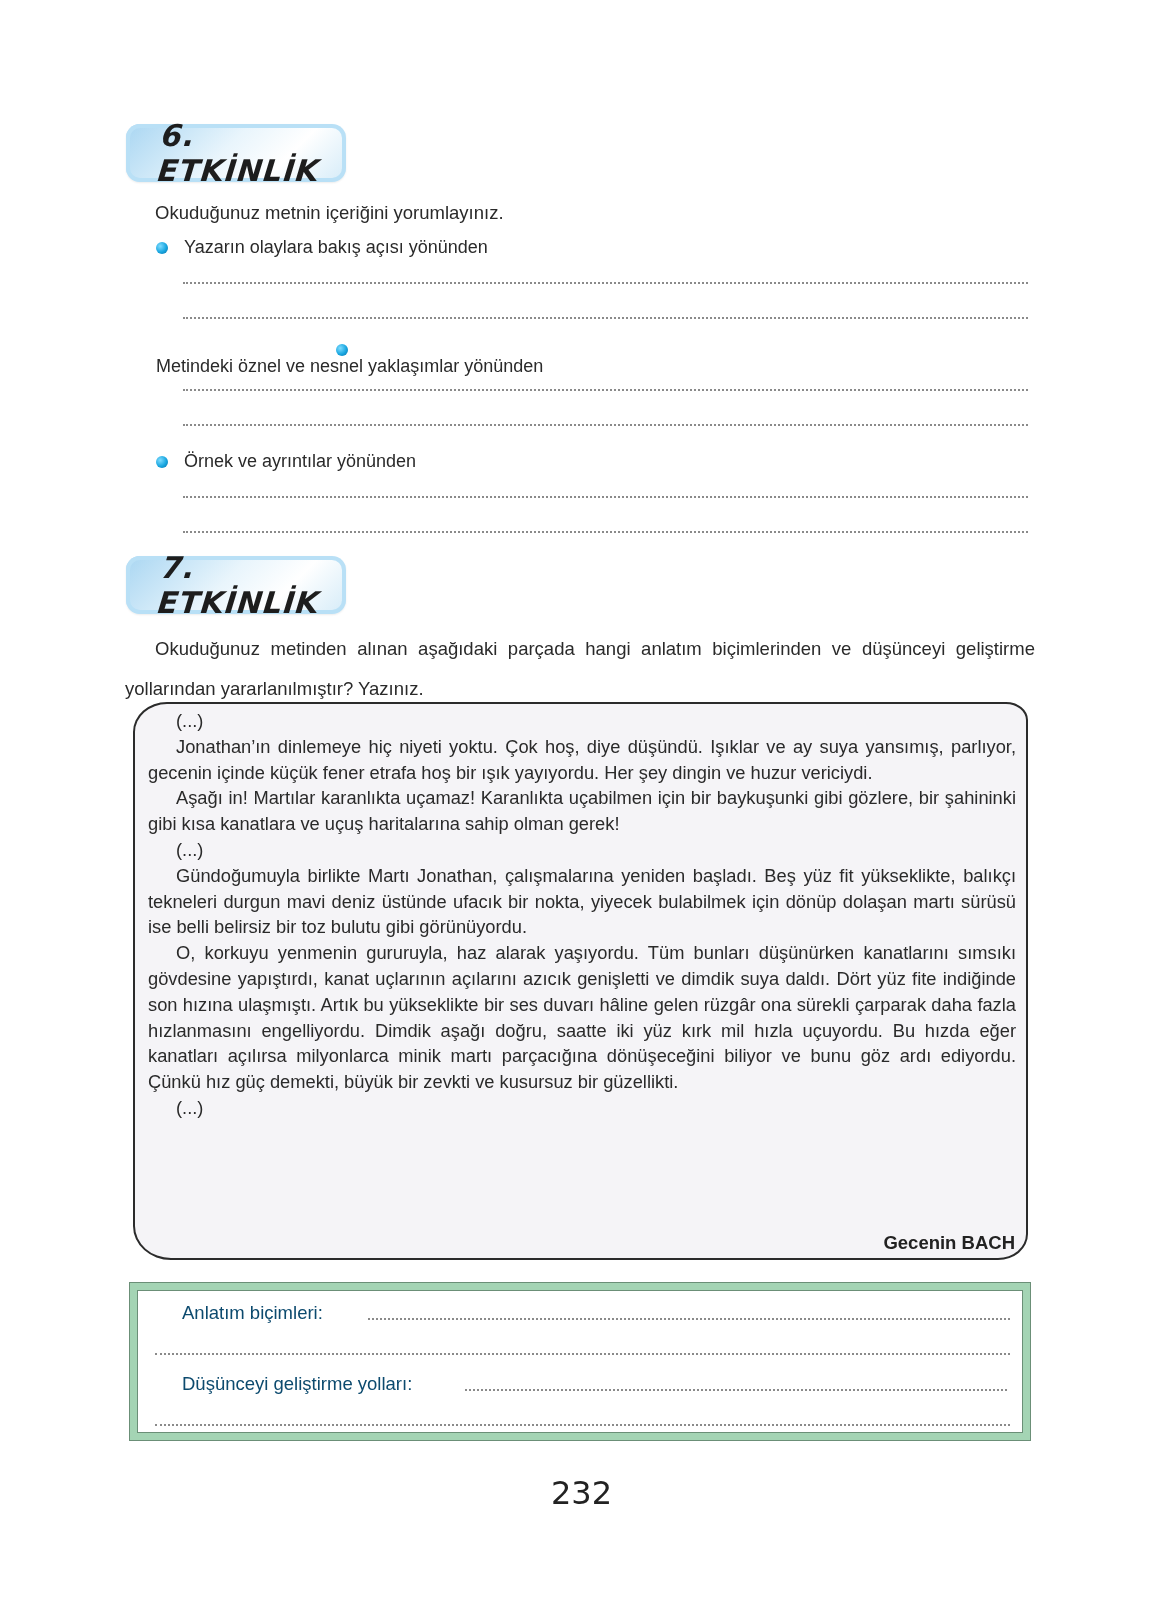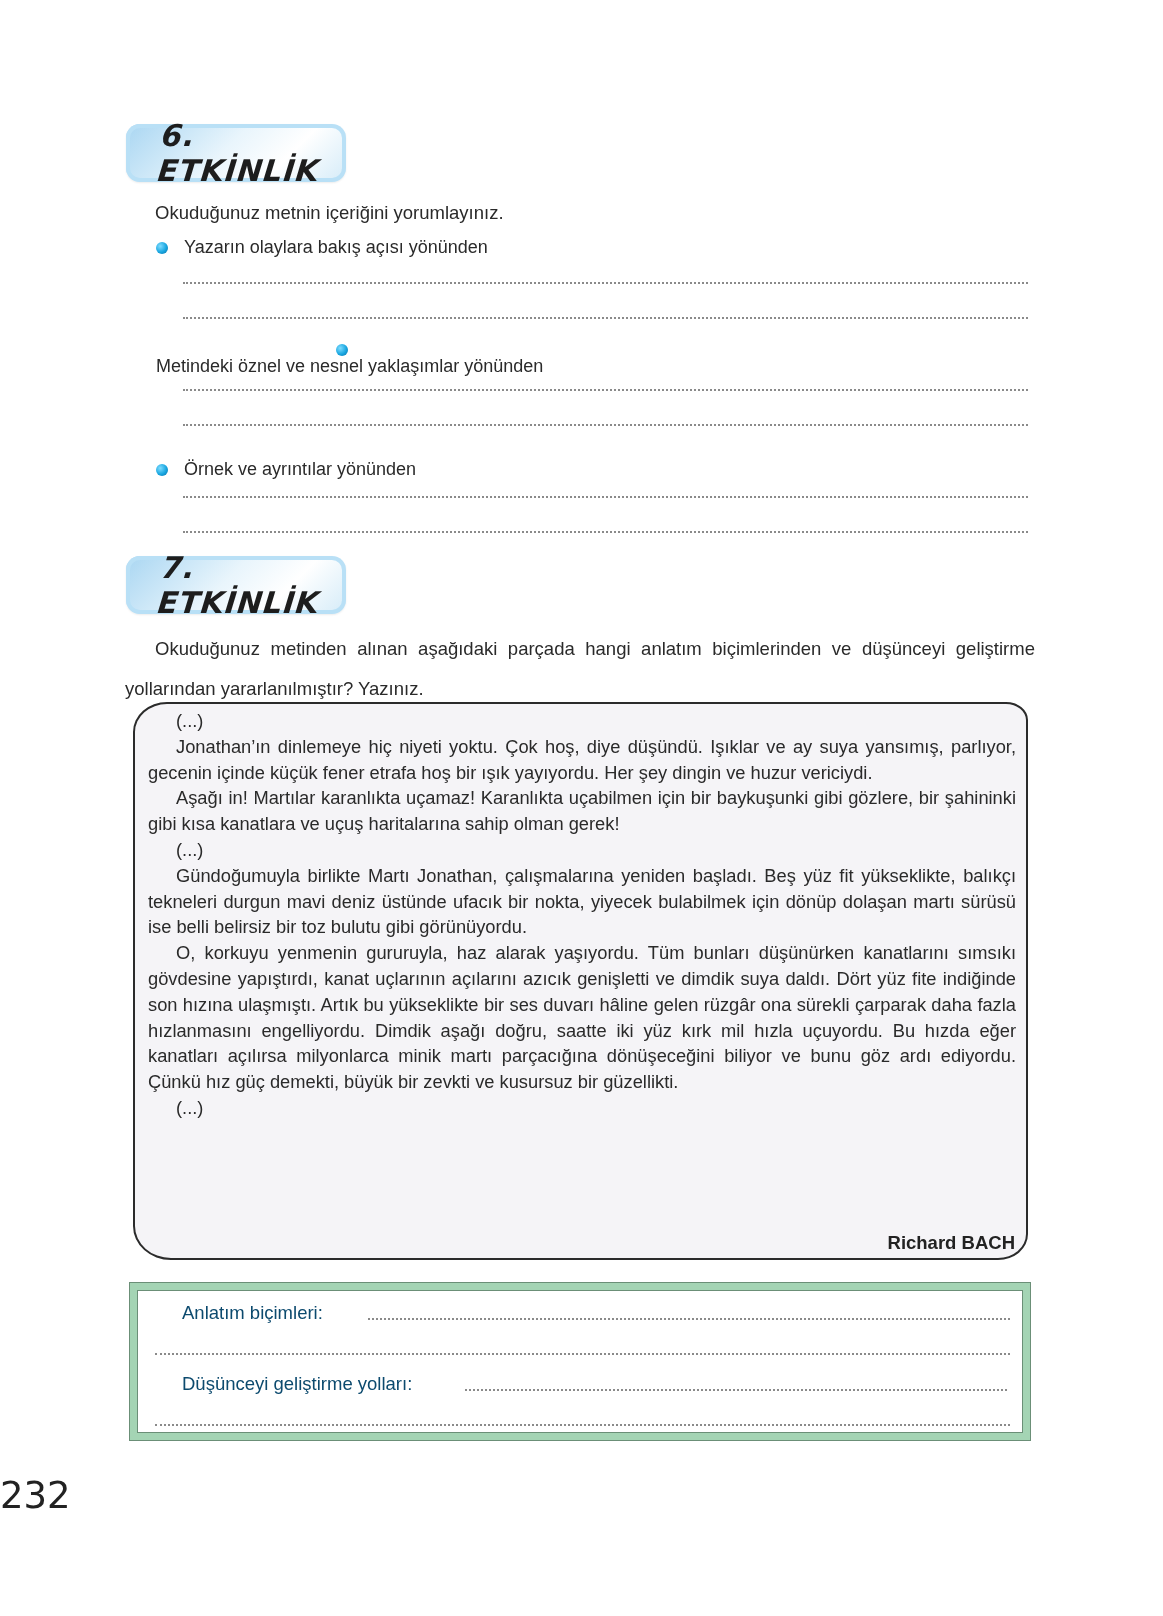--- a/index.html
+++ b/index.html
@@ -27,22 +27,22 @@
              box-sizing:border-box; }
   .passage-text { position:absolute; left:148px; top:708px; width:868px;
                   font-size:18.3px; line-height:25.8px; color:#2a2a2a; text-align:justify; }
   .passage-text p { margin:0; text-indent:28px; }
   .author { position:absolute; right:148px; top:1232px; font-weight:bold; font-size:18.5px; color:#222; }
   .answer-box { position:absolute; left:130px; top:1283px; width:900px; height:157px;
                 border:7px solid #a4d4b4; box-sizing:border-box;
                 box-shadow: inset 0 0 0 1px #6b8f77, 0 0 0 1px #6b8f77; background:#fff; }
   .ans-label { position:absolute; font-weight:normal; font-size:18.5px; color:#0c4a6e; }
   .ans-dots { position:absolute; height:0; border-bottom:2px dotted #8a8a8a; }
-  .page-num { position:absolute; left:0; right:0; top:1474px; 
-              font-family:"DejaVu Sans", sans-serif; font-size:37px; color:#222; }
+  .page-num { position:absolute; left:0; right:0; top:1474px; text-align:center;
+              font-family:"DejaVu Sans", sans-serif; font-size:32px; color:#222; }
 </style>
 </head>
 <body>
 
 <div class="badge" style="top:124px;">
   <span>6. ETKİNLİK</span>
 </div>
 
 <div class="intro" style="top:202px;">Okuduğunuz metnin içeriğini yorumlayınız.</div>
 
@@ -53,21 +53,21 @@
 <div class="dots" style="top:282px;"></div>
 <div class="dots" style="top:317px;"></div>
 
 <div class="bullet-row" style="top:344px;flex-direction:column;">
   <span class="bullet-dot"></span>
   <span>Metindeki öznel ve nesnel yaklaşımlar yönünden</span>
 </div>
 <div class="dots" style="top:389px;"></div>
 <div class="dots" style="top:424px;"></div>
 
-<div class="bullet-row" style="top:451px;margin-top:8px;">
+<div class="bullet-row" style="top:451px;">
   <span class="bullet-dot"></span>
   <span>Örnek ve ayrıntılar yönünden</span>
 </div>
 <div class="dots" style="top:496px;"></div>
 <div class="dots" style="top:531px;"></div>
 
 <div class="badge" style="top:556px;">
   <span>7. ETKİNLİK</span>
 </div>
 
@@ -76,21 +76,21 @@
 <div class="passage"></div>
 <div class="passage-text">
   <p>(...)</p>
   <p>Jonathan’ın dinlemeye hiç niyeti yoktu. Çok hoş, diye düşündü. Işıklar ve ay suya yansımış, parlıyor, gecenin içinde küçük fener etrafa hoş bir ışık yayıyordu. Her şey dingin ve huzur vericiydi.</p>
   <p>Aşağı in! Martılar karanlıkta uçamaz! Karanlıkta uçabilmen için bir baykuşunki gibi gözlere, bir şahininki gibi kısa kanatlara ve uçuş haritalarına sahip olman gerek!</p>
   <p>(...)</p>
   <p>Gündoğumuyla birlikte Martı Jonathan, çalışmalarına yeniden başladı. Beş yüz fit yükseklikte, balıkçı tekneleri durgun mavi deniz üstünde ufacık bir nokta, yiyecek bulabilmek için dönüp dolaşan martı sürüsü ise belli belirsiz bir toz bulutu gibi görünüyordu.</p>
   <p>O, korkuyu yenmenin gururuyla, haz alarak yaşıyordu. Tüm bunları düşünürken kanatlarını sımsıkı gövdesine yapıştırdı, kanat uçlarının açılarını azıcık genişletti ve dimdik suya daldı. Dört yüz fite indiğinde son hızına ulaşmıştı. Artık bu yükseklikte bir ses duvarı hâline gelen rüzgâr ona sürekli çarparak daha fazla hızlanmasını engelliyordu. Dimdik aşağı doğru, saatte iki yüz kırk mil hızla uçuyordu. Bu hızda eğer kanatları açılırsa milyonlarca minik martı parçacığına dönüşeceğini biliyor ve bunu göz ardı ediyordu. Çünkü hız güç demekti, büyük bir zevkti ve kusursuz bir güzellikti.</p>
   <p>(...)</p>
 </div>
-<div class="author">Richard BACH</div>
+<div class="author">Gecenin BACH</div>
 
 <div class="answer-box"></div>
 <div class="ans-label" style="left:182px; top:1302px;">Anlatım biçimleri:</div>
 <div class="ans-dots" style="left:368px; right:153px; top:1318px;"></div>
 <div class="ans-dots" style="left:155px; right:153px; top:1353px;"></div>
 <div class="ans-label" style="left:182px; top:1373px;">Düşünceyi geliştirme yolları:</div>
 <div class="ans-dots" style="left:465px; right:156px; top:1389px;"></div>
 <div class="ans-dots" style="left:155px; right:153px; top:1424px;"></div>
 
 <div class="page-num">232</div>

